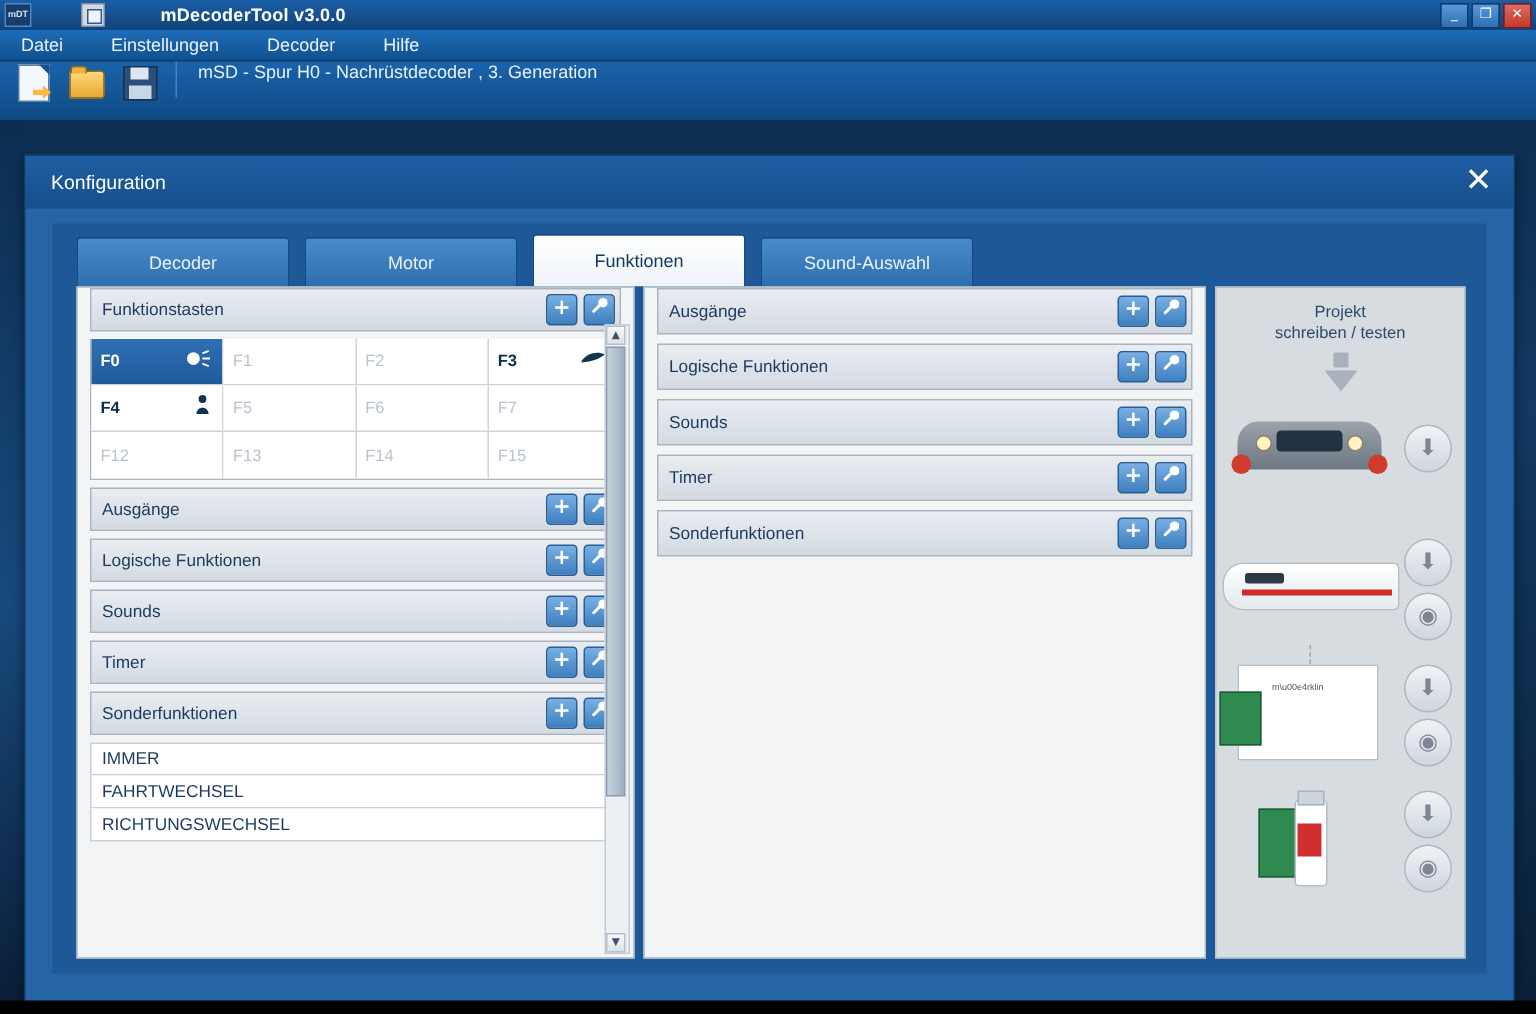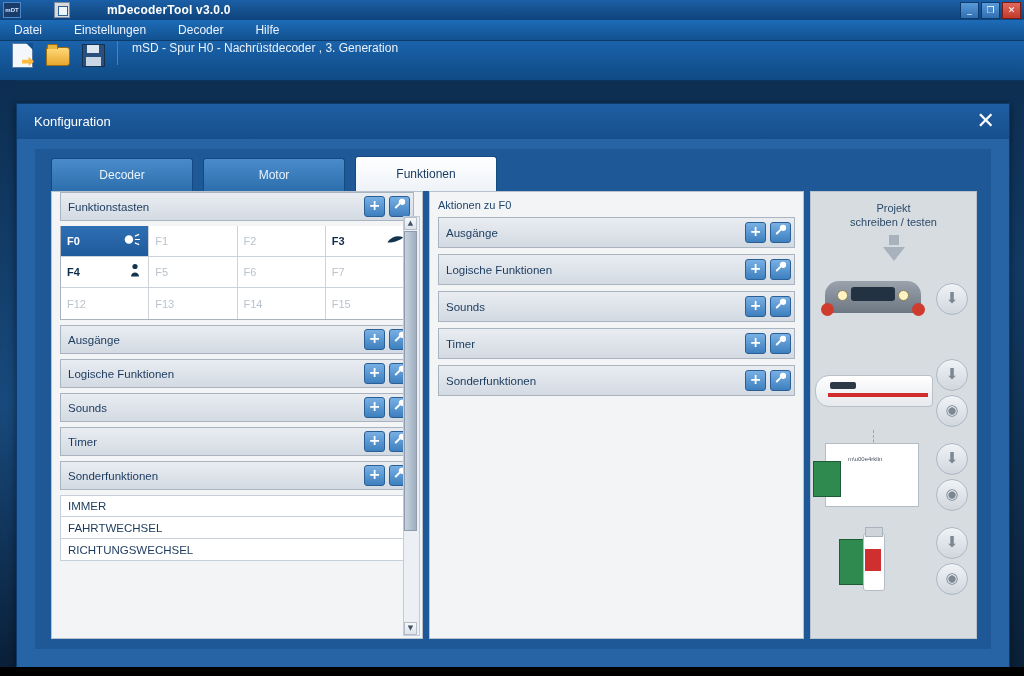--- a/index.html
+++ b/index.html
@@ -629,20 +629,21 @@
       <div class="config-title">Konfiguration</div>
       <div class="config-close">✕</div>
     </div>
 
     <div class="config-body">
 
       <div class="tabs">
         <div class="tab">Decoder</div>
         <div class="tab">Motor</div>
         <div class="tab active">Funktionen</div>
+        <div class="tab">Sound-Auswahl</div>
       </div>
 
       <div class="panel-left">
 
         <div class="list-area">
 
           <div class="sec">
             <span class="sec-label">Funktionstasten</span>
             <span class="sec-btns">
               <span class="mini-btn">+</span>
@@ -768,21 +769,20 @@
         </div>
 
         <div class="vscroll">
           <div class="vs-up">▲</div>
           <div class="vs-thumb"></div>
           <div class="vs-down">▼</div>
         </div>
       </div>
 
       <div class="panel-mid">
-        <div class="panel-caption">Aktionen zu F0</div>
         <div class="list-area">
           <div class="sec" style="height:29px;margin-bottom:6px;">
             <span class="sec-label">Ausgänge</span>
             <span class="sec-btns" style="top:4px;">
               <span class="mini-btn">+</span>
               <span class="mini-btn wrench"><svg width="11" height="11" viewBox="0 0 16 16">
                     <path d="M11.5 1a4.5 4.5 0 0 0-4.2 6.1L1.6 12.8a1.4 1.4 0 1 0 2 2l5.7-5.7A4.5 4.5 0 1 0 11.5 1z" fill="#fff"></path>
                   </svg></span>
             </span>
           </div>

